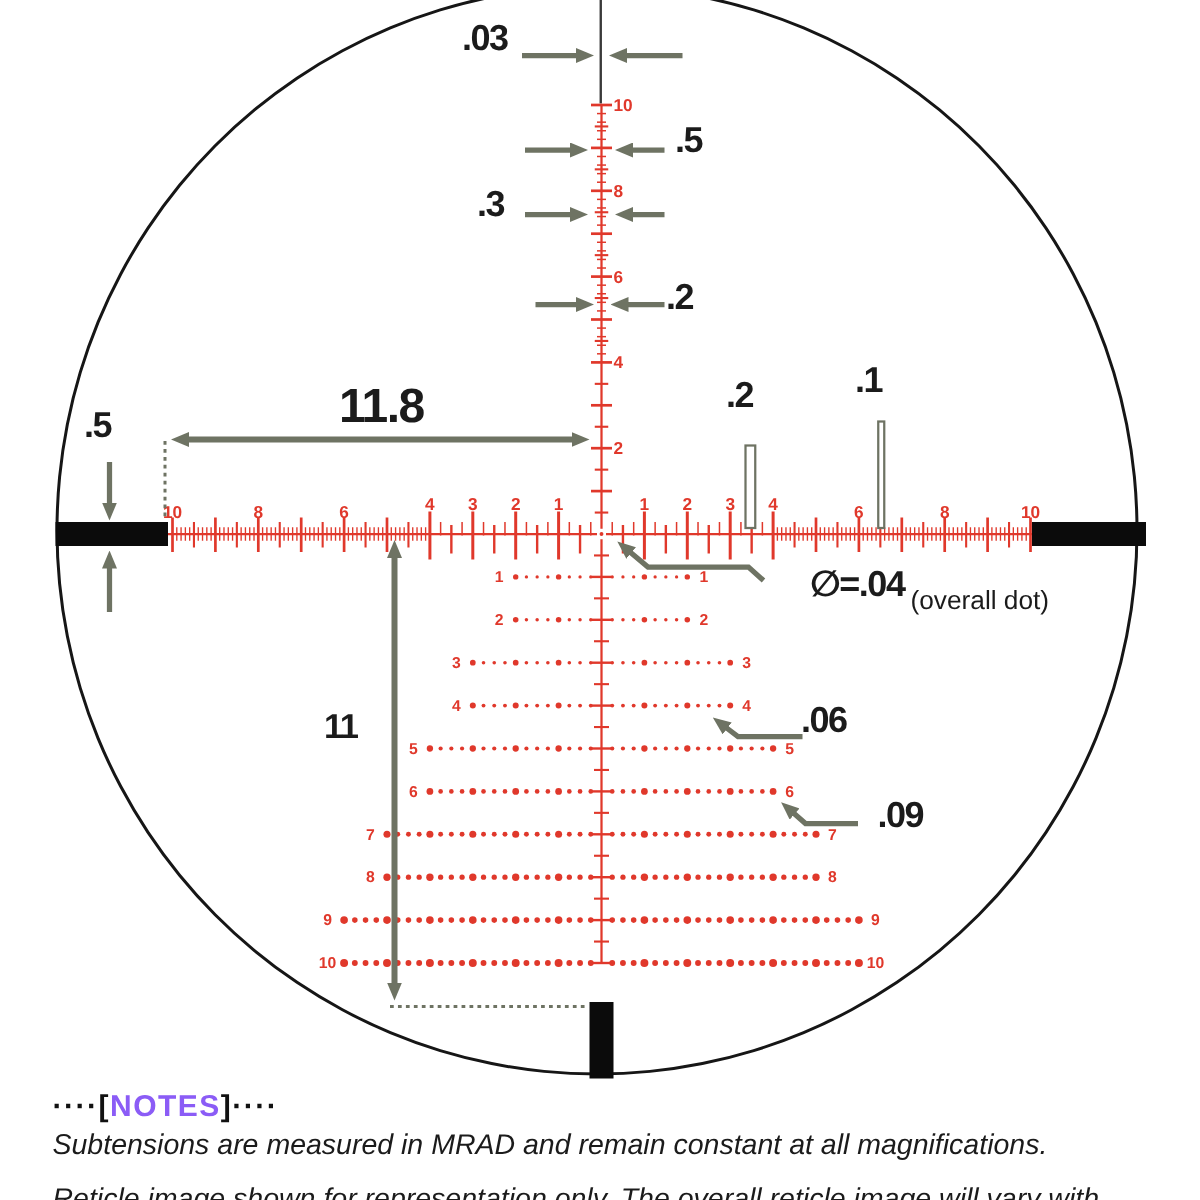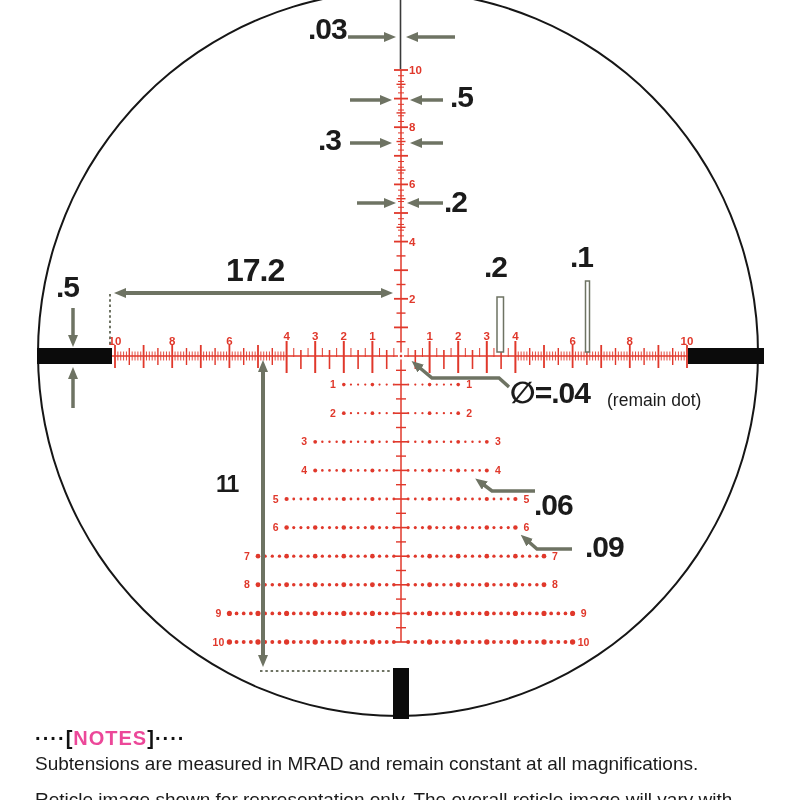--- a/index.html
+++ b/index.html
@@ -2,28 +2,28 @@
 <html><head>
 <meta charset="utf-8">
 <style>
   html,body{margin:0;padding:0;background:#fff;}
   body{width:800px;height:800px;position:relative;overflow:hidden;
        font-family:"Liberation Sans","DejaVu Sans",sans-serif;}
   #scope-circle{position:absolute;left:37px;top:-10px;width:722px;height:727px;
        border:2.5px solid #161616;border-radius:50%;box-sizing:border-box;}
   svg.layer{position:absolute;left:0;top:0;pointer-events:none;}
   .bar{position:absolute;background:#0b0b0b;}
-  .meas{position:absolute;font-weight:700;font-size:30px;letter-spacing:-1px;
+  .meas{position:absolute;font-weight:700;font-size:24px;letter-spacing:-1px;
         color:#1b1b1b;white-space:nowrap;line-height:1;}
   .meas-sub{position:absolute;font-weight:400;font-size:17.5px;color:#1b1b1b;
         white-space:nowrap;line-height:1;}
   #notes-header{position:absolute;left:35px;top:726px;font-size:20px;font-weight:700;
         letter-spacing:1px;color:#111;white-space:nowrap;line-height:1.2;}
-  #notes-header .olive{color:#ec4899;}
-  .note-line{position:absolute;left:35px;font-size:19px;color:#1b1b1b;white-space:nowrap;line-height:1.2;}
+  #notes-header .olive{color:#8b5cf6;}
+  .note-line{position:absolute;left:35px;font-size:19px;color:#1b1b1b;white-space:nowrap;line-height:1.2;font-style:italic;}
 </style>
 </head>
 <body>
 
 <div id="scope-circle"></div>
 
 <svg id="reticle-svg" class="layer" width="800" height="800">
     <line x1="400.5" y1="0" x2="400.5" y2="69" stroke="#3a3a3a" stroke-width="1.6"></line>
     <line x1="401" y1="70" x2="401" y2="352.5" stroke="#e0382b" stroke-width="1.5"></line>
     <line x1="401" y1="359.5" x2="401" y2="642" stroke="#e0382b" stroke-width="1.5"></line>
@@ -641,25 +641,25 @@
 </svg>
 
 <div class="bar" style="left:37px;top:348px;width:75px;height:16px"></div>
 <div class="bar" style="left:688px;top:348px;width:76px;height:16px"></div>
 <div class="bar" style="left:393px;top:668px;width:16px;height:51px"></div>
 
 <span class="meas" style="left:308px;top:14px">.03</span>
 <span class="meas" style="left:450px;top:82px">.5</span>
 <span class="meas" style="left:318px;top:125px">.3</span>
 <span class="meas" style="left:444px;top:187px">.2</span>
-<span class="meas" style="left:226px;top:254px;font-size:32px">17.2</span>
+<span class="meas" style="left:226px;top:254px;font-size:32px">11.8</span>
 <span class="meas" style="left:56px;top:272px">.5</span>
 <span class="meas" style="left:484px;top:252px">.2</span>
 <span class="meas" style="left:570px;top:242px">.1</span>
-<span class="meas" style="left:510px;top:378px">∅=.04</span>
-<span class="meas-sub" style="left:607px;top:392px">(remain dot)</span>
+<span class="meas" style="left:540px;top:378px">∅=.04</span>
+<span class="meas-sub" style="left:607px;top:392px">(overall dot)</span>
 <span class="meas" style="left:216px;top:473px;font-size:23px">11</span>
-<span class="meas" style="left:534px;top:490px">.06</span>
+<span class="meas" style="left:534px;top:469px">.06</span>
 <span class="meas" style="left:585px;top:532px">.09</span>
 
 <div id="notes-header"><span>····</span><span>[</span><span class="olive">NOTES</span><span>]</span><span>····</span></div>
 <div class="note-line" style="top:753px">Subtensions are measured in MRAD and remain constant at all magnifications.</div>
 <div class="note-line" style="top:789px">Reticle image shown for representation only. The overall reticle image will vary with</div>
 
 </body></html>

